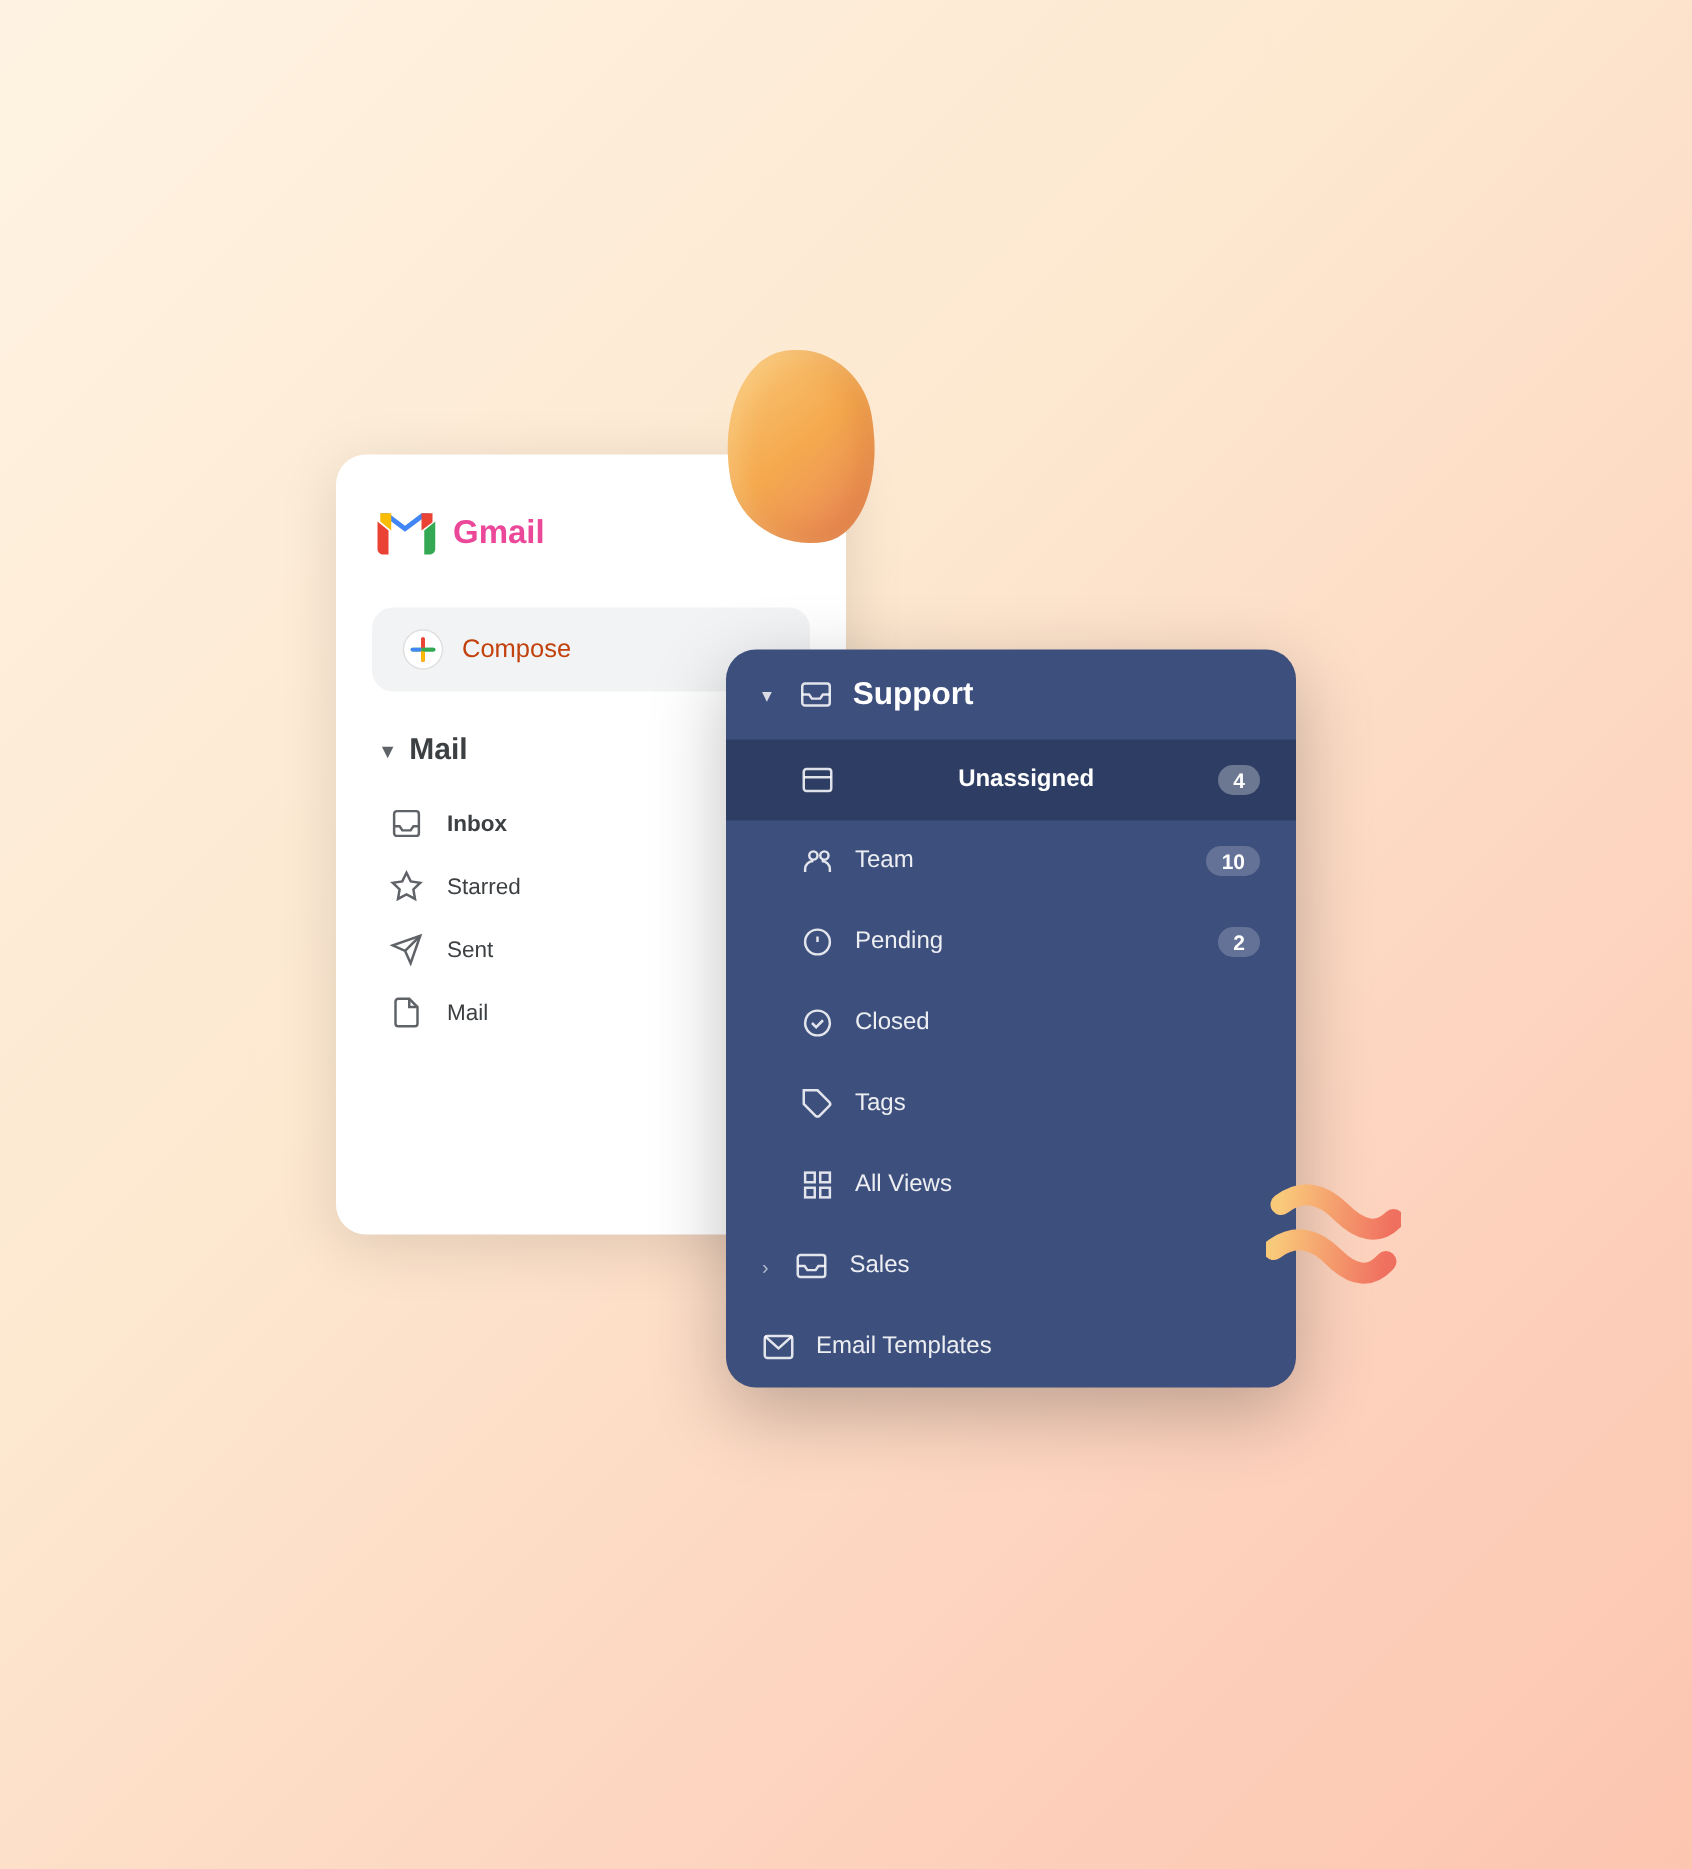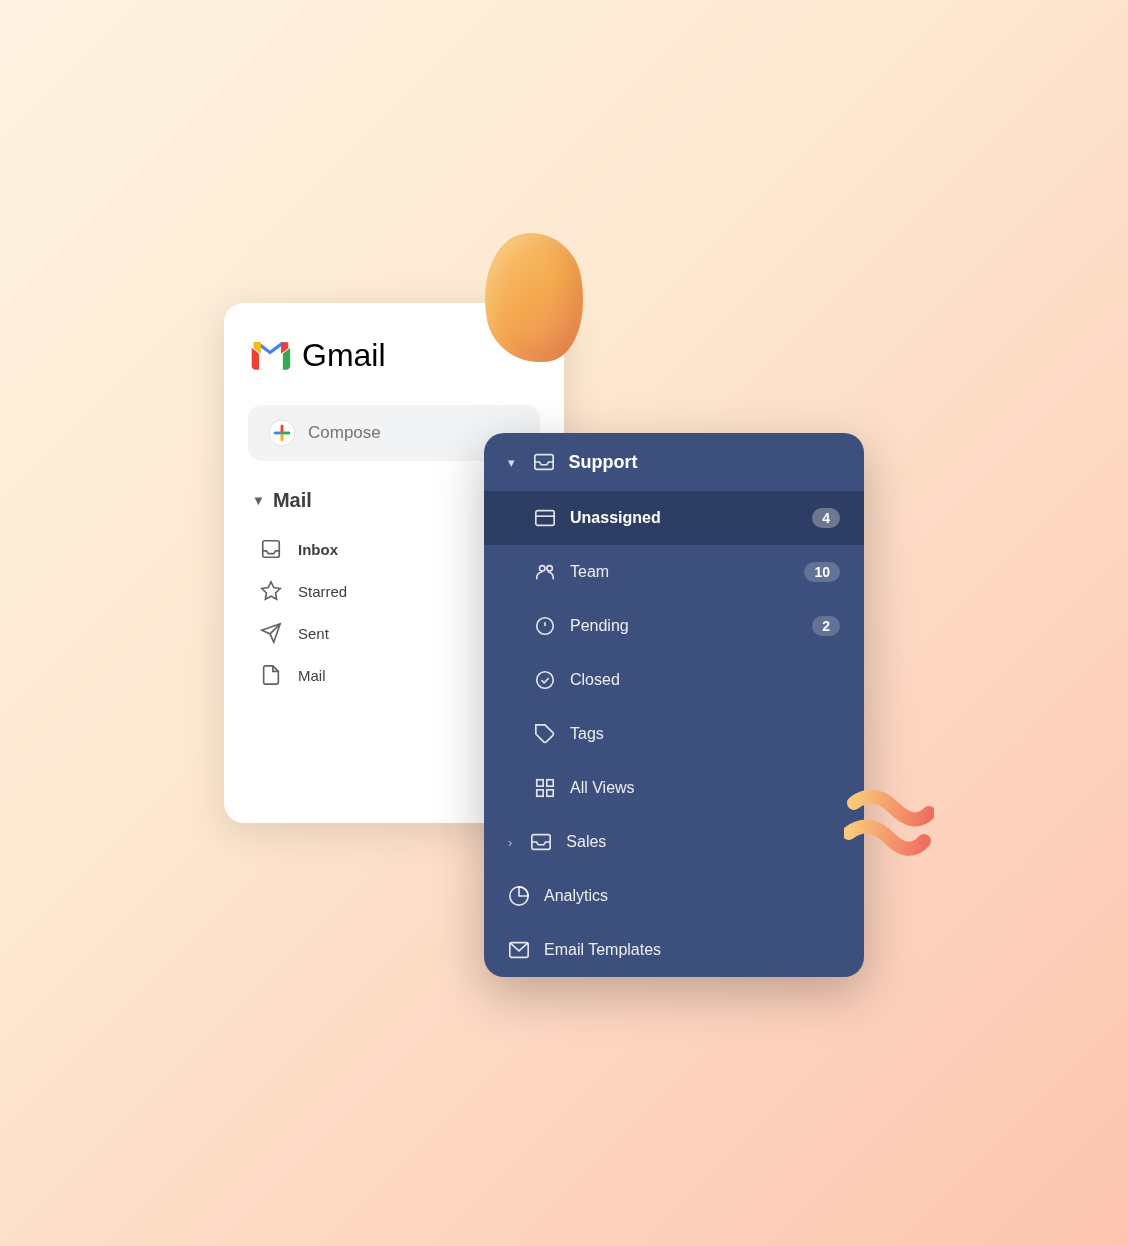--- a/index.html
+++ b/index.html
@@ -68,23 +68,23 @@
     }
 
     
     .gmail-logo {
       width: 44px;
       height: 44px;
       flex-shrink: 0;
     }
 
     .gmail-title {
-      font-size: 32px;
-      font-weight: 400;
-      color: #000000;
+      font-size: 22px;
+      font-weight: 700;
+      color: #ec4899;
     }
 
     
     .compose-btn {
       display: flex;
       align-items: center;
       gap: 12px;
       background: #f1f3f4;
       border-radius: 14px;
       padding: 14px 20px;
@@ -93,21 +93,21 @@
     }
 
     .compose-plus {
       width: 28px;
       height: 28px;
       flex-shrink: 0;
     }
 
     .compose-label {
       font-size: 17px;
-      color: #737373;
+      color: #c2410c;
       font-weight: 500;
     }
 
     .mail-section-header {
       display: flex;
       align-items: center;
       gap: 8px;
       margin-bottom: 16px;
       padding-left: 4px;
     }
@@ -193,24 +193,25 @@
     .panel-text {
       font-size: 16px;
       color: rgba(255,255,255,0.9);
       flex: 1;
       font-weight: 400;
     }
 
     .panel-item.active .panel-text {
       font-weight: 700;
       color: #ffffff;
+      text-align: center;
     }
 
     .section-label {
-      font-size: 18px;
+      font-size: 21px;
       color: #ffffff;
       font-weight: 600;
     }
 
     .badge {
       background: rgba(255,255,255,0.2);
       color: #ffffff;
       border-radius: 12px;
       padding: 2px 10px;
       font-size: 14px;
@@ -399,27 +400,20 @@
 
     <div class="panel-item">
       <span class="chevron-right">›</span>
       <svg class="panel-icon" viewBox="0 0 24 24" fill="none" stroke="rgba(255,255,255,0.85)" stroke-width="1.8">
         <rect x="2" y="4" width="20" height="16" rx="2"></rect>
         <path d="M2 12h5l2 3h6l2-3h5"></path>
       </svg>
       <span class="panel-text">Sales</span>
     </div>
 
-    <div class="panel-item">
-      <svg class="panel-icon" viewBox="0 0 24 24" fill="none" stroke="rgba(255,255,255,0.85)" stroke-width="1.8">
-        <path d="M12 2a10 10 0 0 1 10 10H12z"></path>
-        <circle cx="12" cy="12" r="10"></circle>
-      </svg>
-      <span class="panel-text">Analytics</span>
-    </div>
 
     <div class="panel-item">
       <svg class="panel-icon" viewBox="0 0 24 24" fill="none" stroke="rgba(255,255,255,0.85)" stroke-width="1.8">
         <rect x="2" y="4" width="20" height="16" rx="2"></rect>
         <polyline points="2,4 12,13 22,4"></polyline>
       </svg>
       <span class="panel-text">Email Templates</span>
     </div>
 
   </div>

